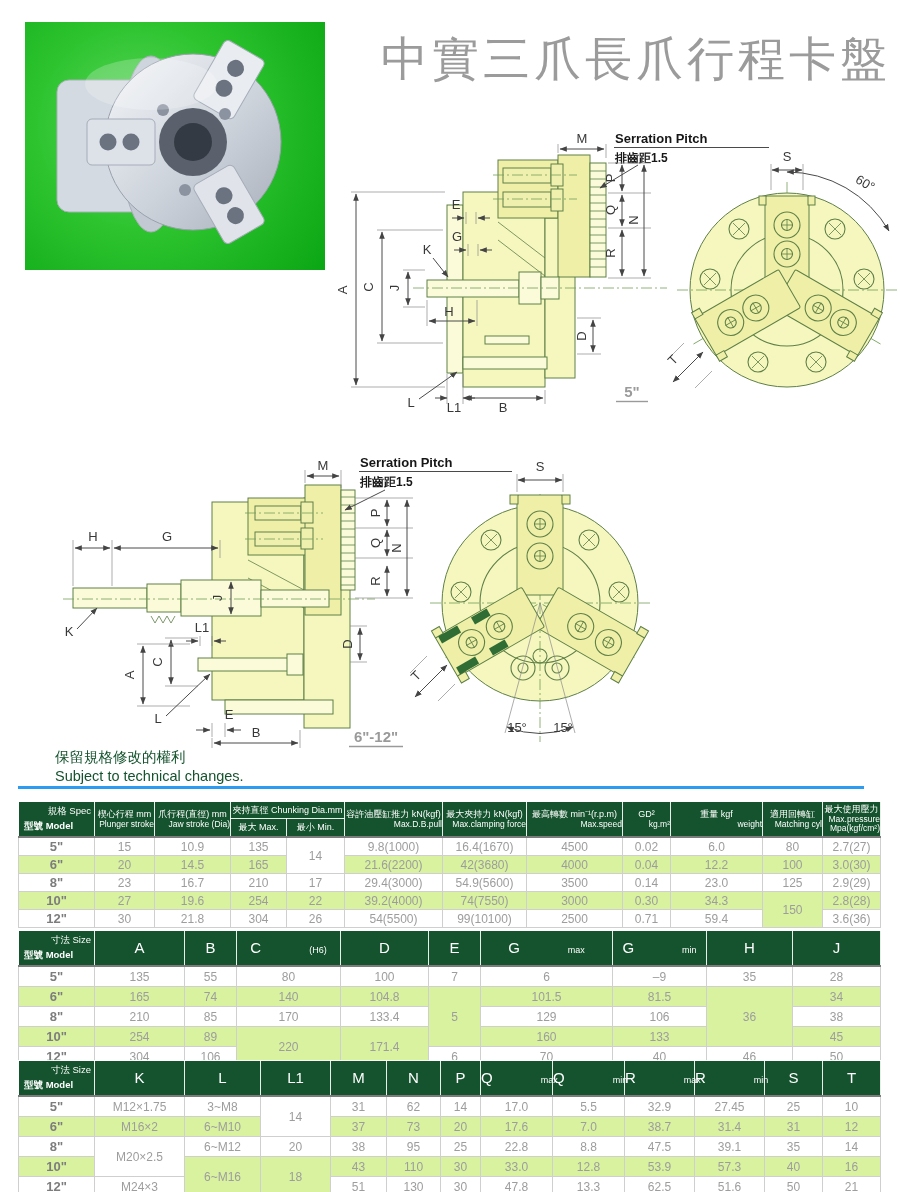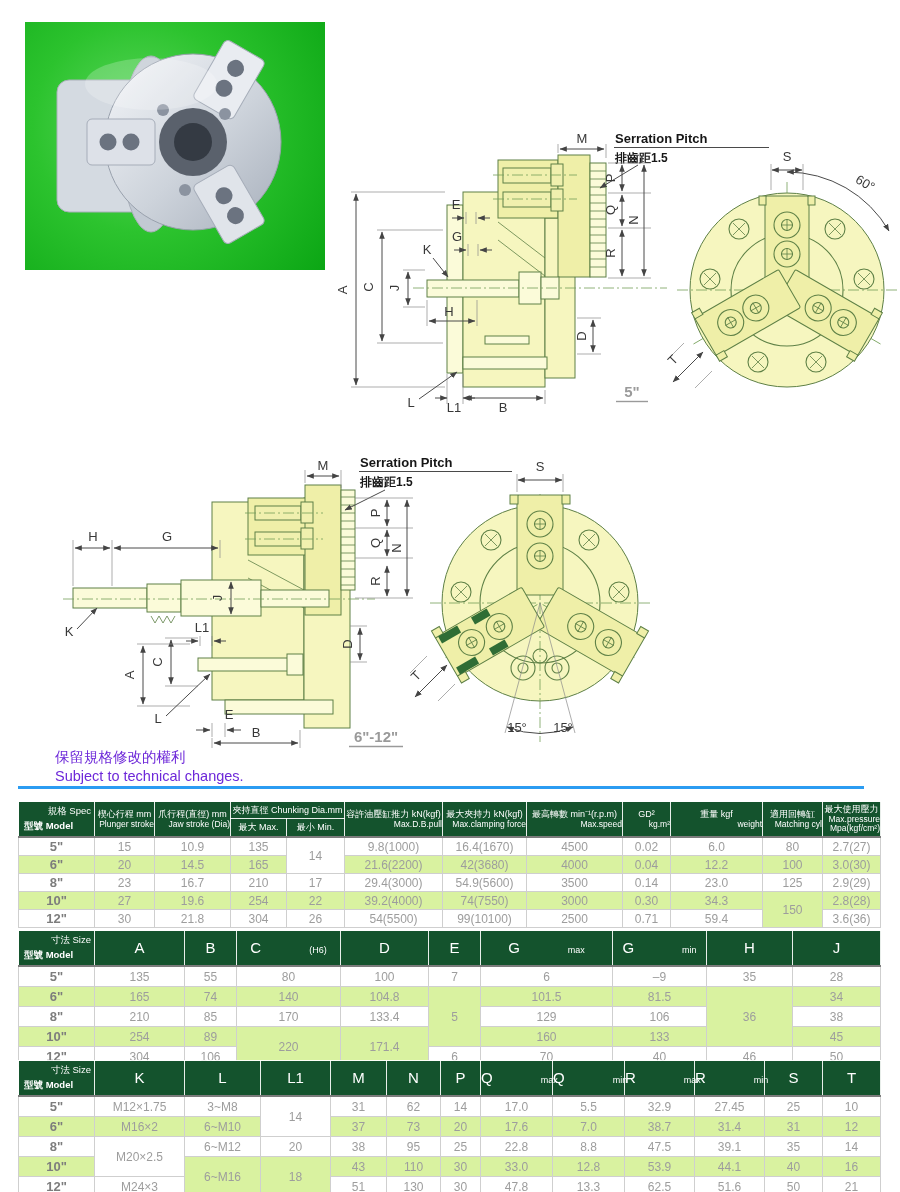--- a/index.html
+++ b/index.html
@@ -6,21 +6,21 @@
   .page{position:relative;width:900px;height:1192px;background:#fff;overflow:hidden;
         font-family:"Liberation Sans",sans-serif;}
   .photo{position:absolute;left:25px;top:22px;width:300px;height:248px;
          background:radial-gradient(circle at 38% 42%, #5fd75f 0%, #2cc32e 45%, #0ba614 100%);}
   .title{position:absolute;left:381px;top:28px;margin:0;white-space:nowrap;
          font-family:"DejaVu Serif","Liberation Serif",serif;font-weight:normal;
          font-size:47px;color:#9b9b9b;letter-spacing:4px;}
   .dwg{position:absolute;}
   #dwg1{left:335px;top:130px;width:570px;height:300px;}
   #dwg2{left:55px;top:440px;width:640px;height:330px;}
-  .note{position:absolute;left:55px;top:748px;color:#6d28d9;font-size:14.5px;line-height:1.3;}
+  .note{position:absolute;left:55px;top:748px;color:#14532d;font-size:14.5px;line-height:1.3;}
   .rule{position:absolute;left:18px;top:786px;width:846px;height:3px;background:#2b9cf2;}
   .tmount{position:absolute;left:18px;}
   table.spec{border-collapse:collapse;table-layout:fixed;width:862px;}
   table.spec th{background:#14532d;color:#fff;font-weight:normal;padding:1px 0;
                 border:1px solid rgba(255,255,255,.9);vertical-align:middle;}
   table.spec .h1{font-size:9px;line-height:1.2;text-align:center;white-space:nowrap;}
   table.spec .h2{font-size:8.5px;line-height:1.15;text-align:right;white-space:nowrap;}
   table.spec.letters .h1{font-size:15px;line-height:1.1;padding:3px 0;}
   .hsub{font-size:9px;margin-left:48px;}
   th.corner{padding:0;background:linear-gradient(to bottom right,#00a651 48.6%,#ffffff 48.6%,#ffffff 51.4%,#00a651 51.4%);}
@@ -82,20 +82,21 @@
       </g>
       <circle cx="168" cy="120" r="34" fill="#5a616c"></circle>
       <circle cx="168" cy="120" r="19" fill="#343a43"></circle>
       <circle cx="138" cy="88" r="6" fill="#8b93a0"></circle>
         <circle cx="200" cy="92" r="6" fill="#8b93a0"></circle>
         <circle cx="160" cy="168" r="6" fill="#8b93a0"></circle>
       <ellipse cx="126" cy="62" rx="66" ry="26" fill="#ffffff" opacity=".22"></ellipse>
     </svg>
   </div>
 
+  <h1 class="title">中實三爪長爪行程卡盤</h1>
 
   <svg id="dwg1" class="dwg" viewBox="0 0 570 300">
     <defs>
       <marker id="e1" viewBox="0 0 10 10" refX="8.5" refY="5" markerWidth="8" markerHeight="8" orient="auto">
           <path d="M0 1.5L9 5L0 8.5z" fill="#444"></path>
         </marker>
       <marker id="s1" viewBox="0 0 10 10" refX="1.5" refY="5" markerWidth="8" markerHeight="8" orient="auto">
           <path d="M10 1.5L1 5L10 8.5z" fill="#444"></path>
         </marker>
     </defs>
@@ -822,21 +823,21 @@
           <tr class="alt">
             <td class="model">10"</td>
             <td rowspan="2" class="merged">6~M16</td>
             <td rowspan="2" class="merged">18</td>
             <td>43</td>
             <td>110</td>
             <td>30</td>
             <td>33.0</td>
             <td>12.8</td>
             <td>53.9</td>
-            <td>44.1</td>
+            <td>57.3</td>
             <td>40</td>
             <td>16</td>
           </tr>
           <tr>
             <td class="model">12"</td>
             <td>M24×3</td>
             <td>51</td>
             <td>130</td>
             <td>30</td>
             <td>47.8</td>

